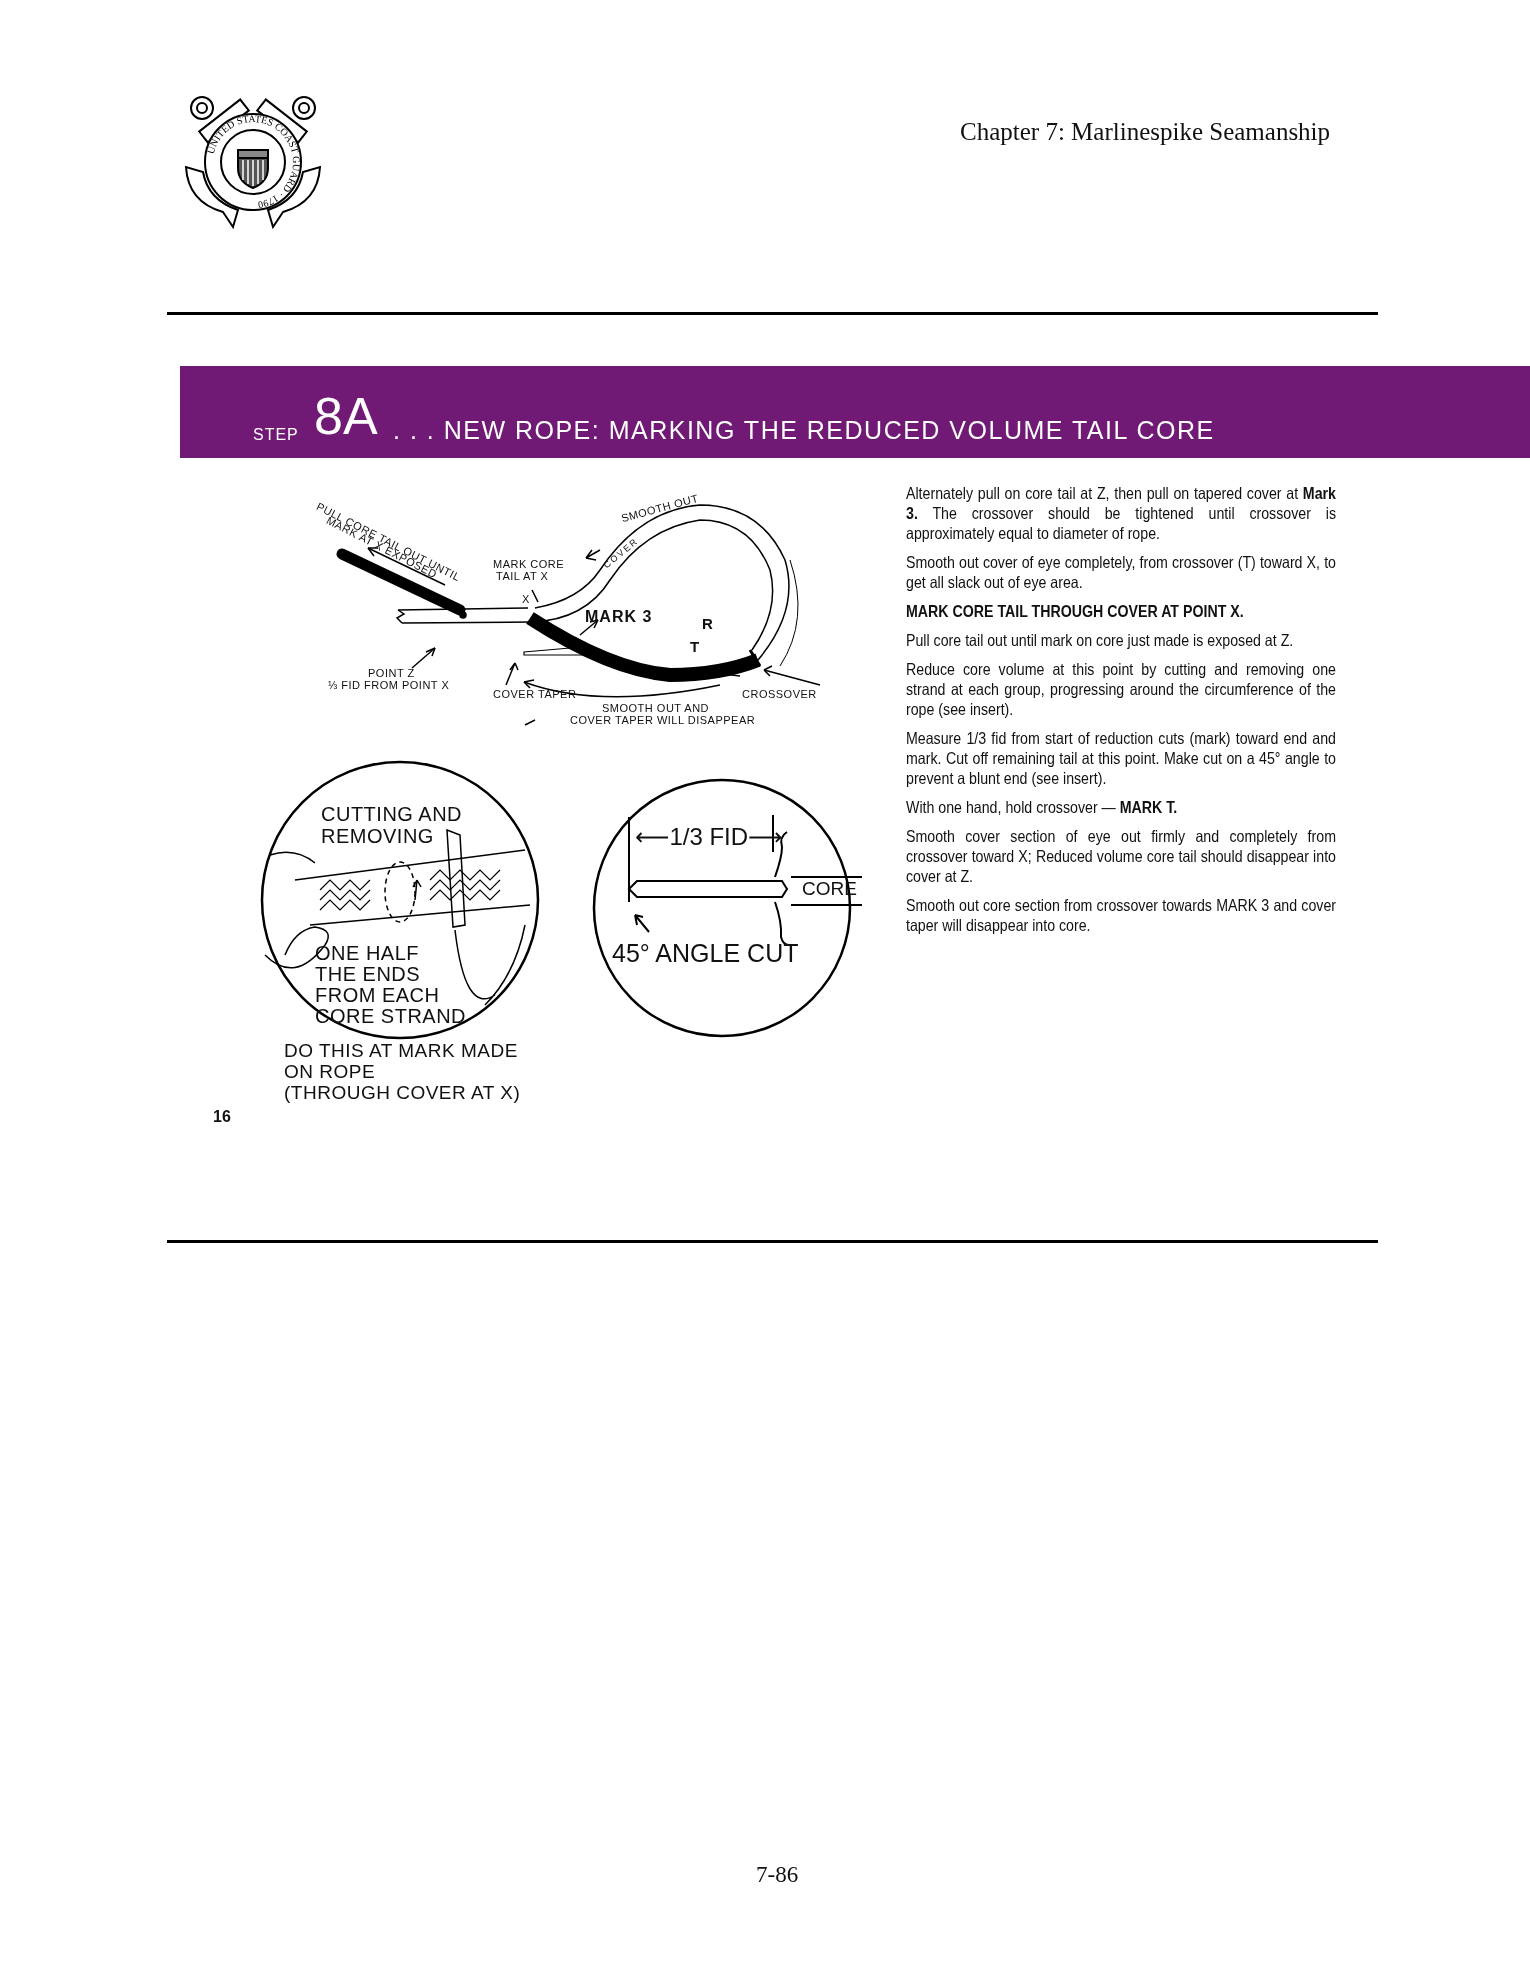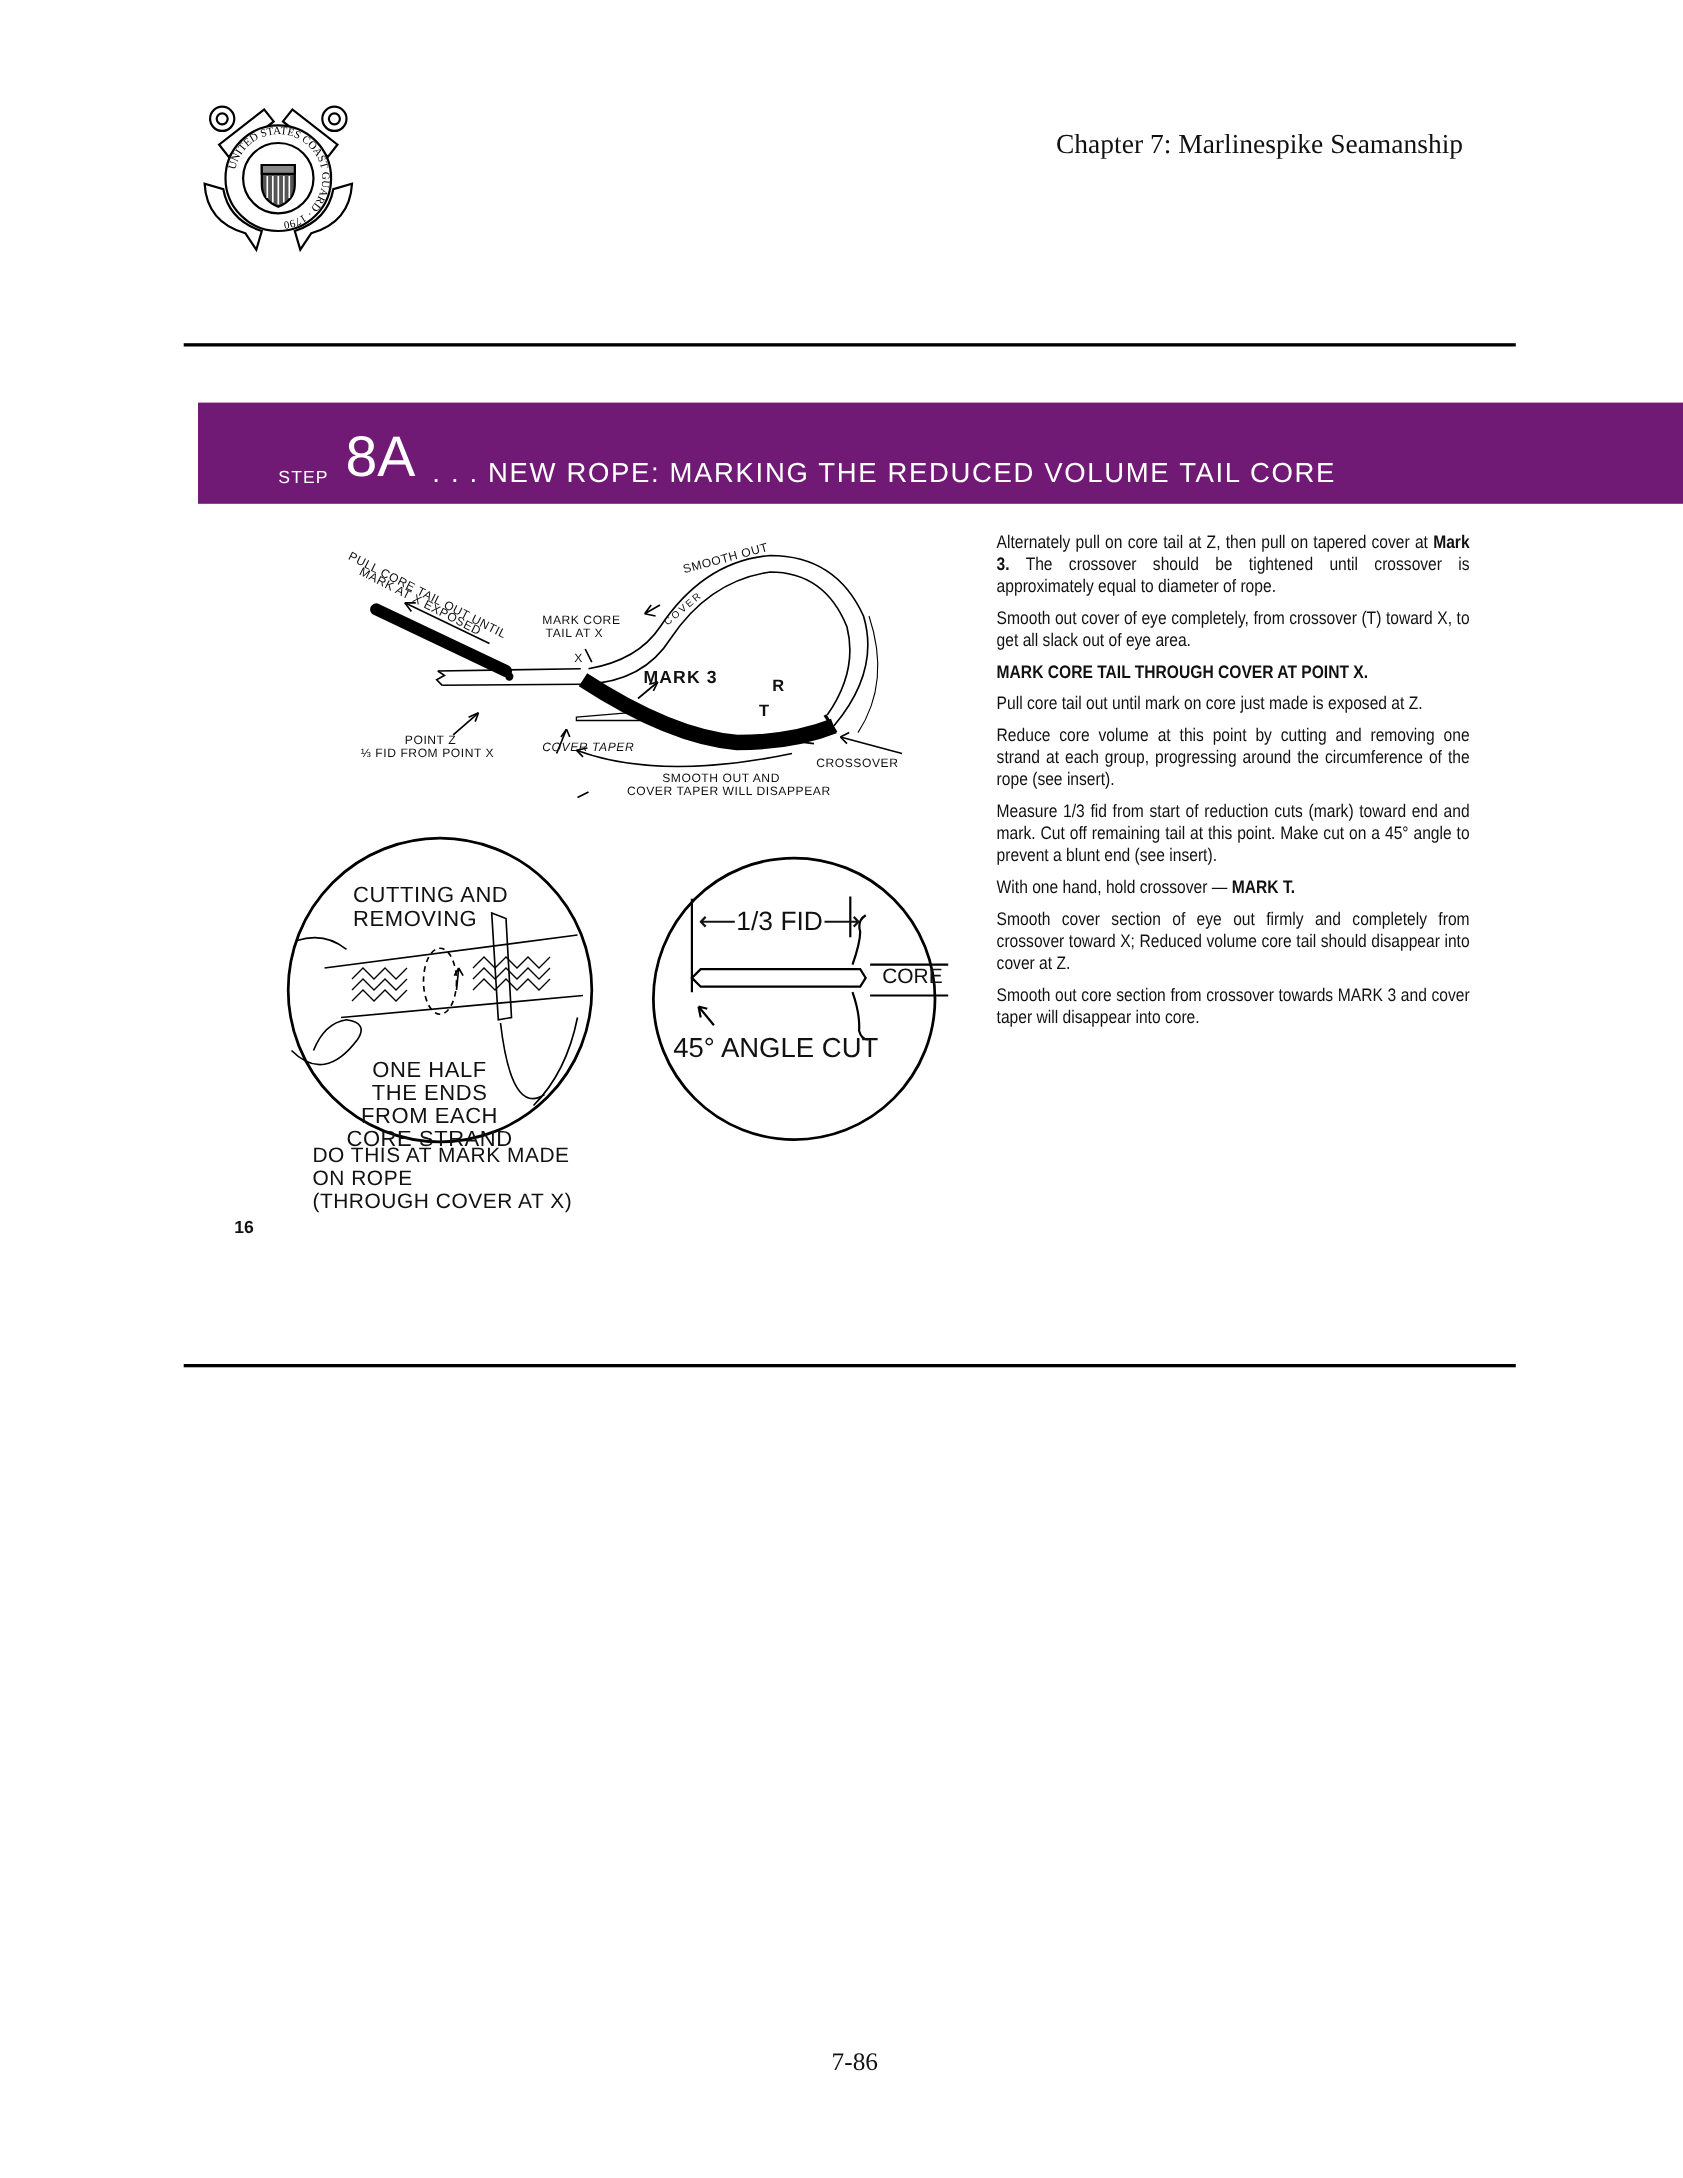--- a/index.html
+++ b/index.html
@@ -115,21 +115,21 @@
   <div class="abs diag-label" style="left:213px; top:88px;">MARK CORE</div>
   <div class="abs diag-label" style="left:216px; top:100px;">TAIL AT X</div>
   <div class="abs diag-label" style="left:242px; top:123px;">X</div>
   <div class="abs diag-label" style="left:340px; top:32px; transform:rotate(-15deg);">SMOOTH OUT</div>
   <div class="abs diag-label" style="left:320px; transform:rotate(-40deg); top:78px; font-size:9px; letter-spacing:2px;">COVER</div>
   <div class="abs" style="left:305px; top:138px; font-size:16px; font-weight:bold; letter-spacing:1px;">MARK 3</div>
   <div class="abs" style="left:422px; top:145px; font-size:15px; font-weight:bold;">R</div>
   <div class="abs" style="left:410px; top:168px; font-size:15px; font-weight:bold;">T</div>
   <div class="abs diag-label" style="left:88px; top:197px;">POINT Z</div>
   <div class="abs diag-label" style="left:48px; top:209px;">⅓ FID FROM POINT X</div>
-  <div class="abs diag-label" style="left:213px; top:204px;font-style:italic;">COVER TAPER</div>
+  <div class="abs diag-label" style="left:213px; top:218px;">COVER TAPER</div>
   <div class="abs diag-label" style="left:462px; top:218px;">CROSSOVER</div>
   <div class="abs diag-label" style="left:322px; top:232px;">SMOOTH OUT AND</div>
   <div class="abs diag-label" style="left:290px; top:244px;">COVER TAPER WILL DISAPPEAR</div>
 </div>
 
 <div class="abs" style="left:255px; top:755px; width:290px; height:290px;">
   <svg width="290" height="290" viewBox="0 0 290 290">
     <circle cx="145" cy="145" r="138" fill="#fff" stroke="#000" stroke-width="2.5"></circle>
     <g fill="none" stroke="#000" stroke-width="1.5">
       <path d="M40 125 L270 95 M55 170 L275 150"></path>
@@ -141,21 +141,21 @@
     </g>
     <g stroke="#000" stroke-width="1.2">
       <path d="M65 135 l10 -10 l10 10 l10 -10 l10 10 l10 -10 M65 145 l10 -10 l10 10 l10 -10 l10 10 l10 -10 M65 155 l10 -10 l10 10 l10 -10 l10 10 l10 -10" fill="none"></path>
       <path d="M175 125 l10 -10 l10 10 l10 -10 l10 10 l10 -10 l10 10 l10 -10 M175 135 l10 -10 l10 10 l10 -10 l10 10 l10 -10 l10 10 l10 -10 M175 145 l10 -10 l10 10 l10 -10 l10 10 l10 -10 l10 10 l10 -10" fill="none"></path>
     </g>
   </svg>
   <div class="abs big-label" style="left:66px; top:48px; line-height:22px;">
     <div>CUTTING AND</div>
     <div>REMOVING</div>
   </div>
-  <div class="abs big-label" style="left:60px; top:188px; line-height:21px; text-align:center;margin-top:20px;">
+  <div class="abs big-label" style="left:60px; top:188px; line-height:21px; ">
     <div>ONE HALF</div>
     <div>THE ENDS</div>
     <div>FROM EACH</div>
     <div>CORE STRAND</div>
   </div>
 </div>
 
 <div class="abs" style="left:577px; top:777px; width:290px; height:262px;">
   <svg width="290" height="262" viewBox="0 0 290 262">
     <circle cx="145" cy="131" r="128" fill="#fff" stroke="#000" stroke-width="2.5"></circle>

